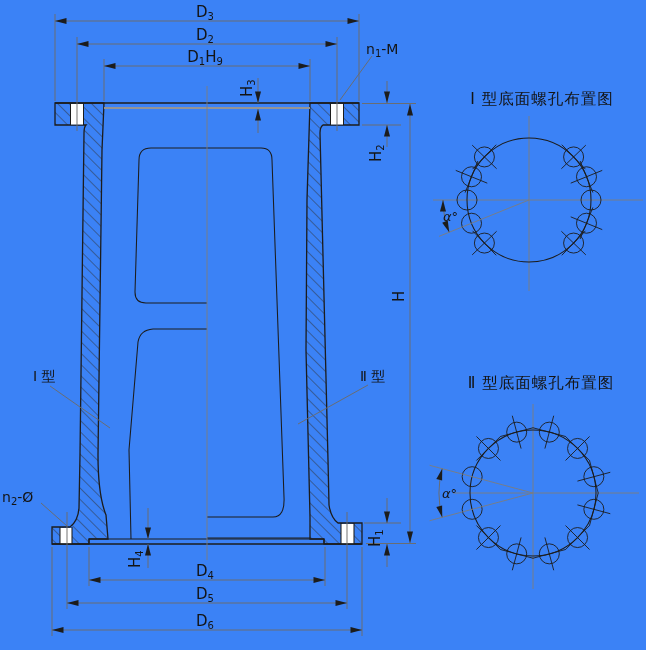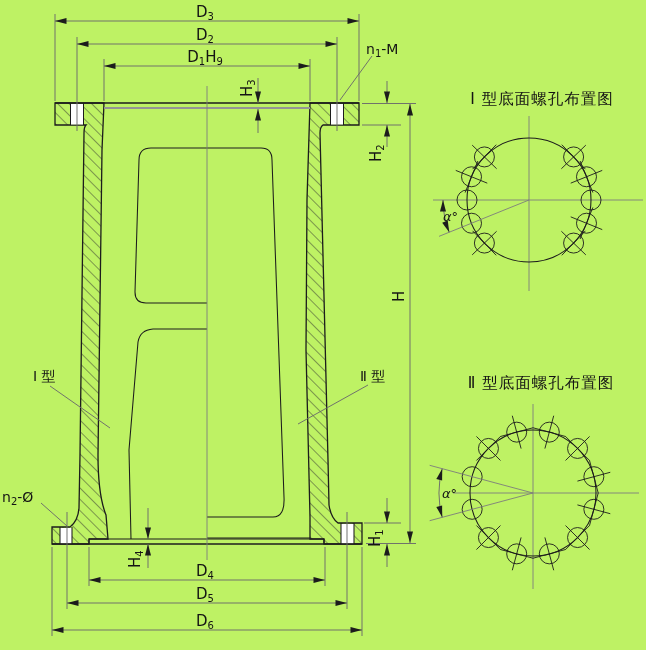--- a/index.html
+++ b/index.html
@@ -1,16 +1,16 @@
 <!DOCTYPE html>
 <html><head>
 <meta charset="utf-8">
 <style>
   html,body{margin:0;padding:0;background:#fff;}
-  .page{width:646px;height:650px;background:#bef264;position:relative;overflow:hidden;}
+  .page{width:646px;height:650px;background:#3b82f6;position:relative;overflow:hidden;}
   svg{display:block;}
   text{fill:#141414;font-family:"DejaVu Sans",sans-serif;}
   .obj{stroke:#1c1c1c;fill:none;}
   .w14{stroke-width:1.5px;}
   .w13{stroke-width:1.3px;}
   .w11{stroke-width:1.05px;}
   .thin{stroke-width:0.9px;}
   .hatched{fill:url(#hat);stroke:#1c1c1c;stroke-width:1.3px;}
   .cl{stroke:#7d7d7d;stroke-width:0.9px;fill:none;}
   .dl{stroke:#6b6b6b;stroke-width:0.95px;fill:none;}

